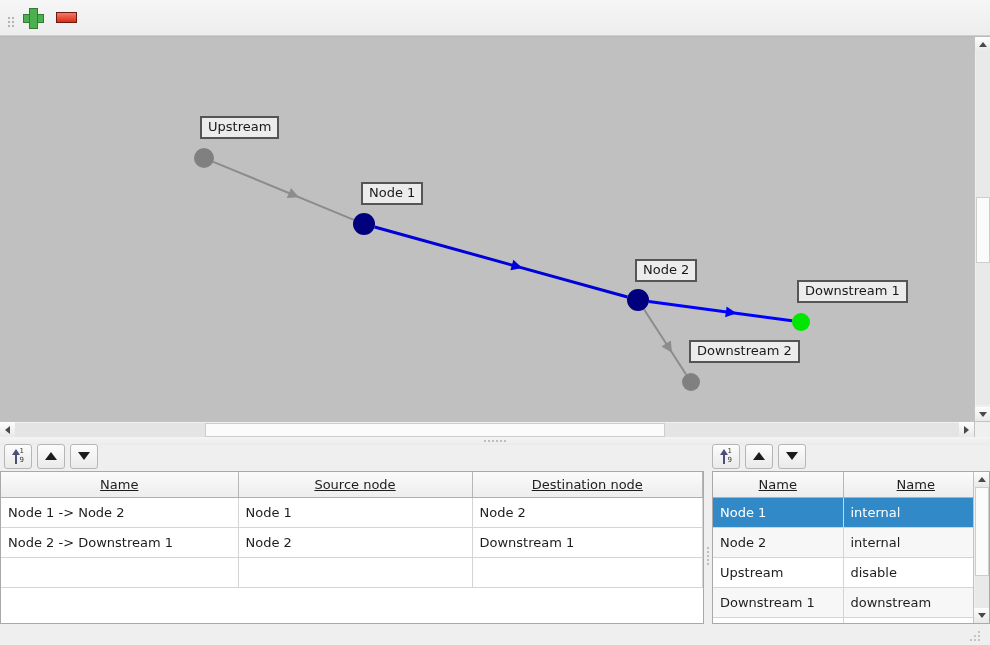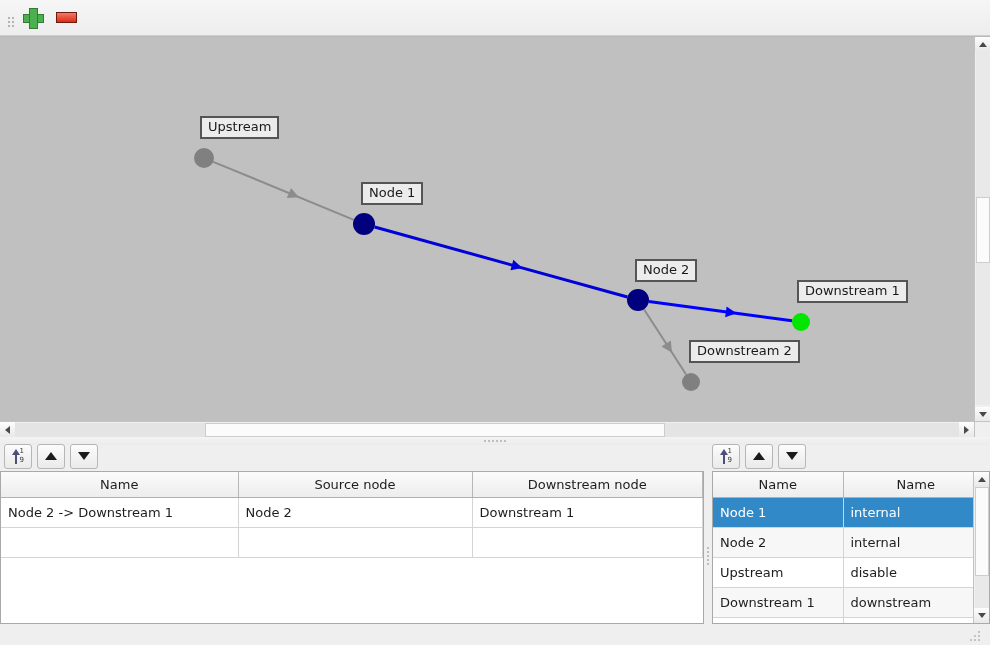--- a/index.html
+++ b/index.html
@@ -99,21 +99,21 @@
   .icon-sort .n9 { position:absolute; left:10px; top:9px; font-size:7px; color:#333; line-height:7px; font-family:"DejaVu Sans", sans-serif;}
   .icon-tri-up { width:0;height:0;border-left:6px solid transparent;border-right:6px solid transparent;border-bottom:8px solid #1b1b1b; }
   .icon-tri-dn { width:0;height:0;border-left:6px solid transparent;border-right:6px solid transparent;border-top:8px solid #1b1b1b; }
 
   
   .tablewrap { position:absolute; background:#ffffff; border:1px solid #a9a9a9; overflow:hidden; }
   table.grid { border-collapse:collapse; table-layout:fixed; width:100%; }
   table.grid th {
     background:linear-gradient(to bottom,#fbfbfb,#ededed);
     border-right:1px solid #b7b7b7; border-bottom:1px solid #b0b0b0;
-    font-weight:normal; font-size:13px; color:#1d1d1d; height:25px; padding:0;
+    font-weight:normal; font-size:13px; color:#1d1d1d; height:25px; padding:0;text-decoration:underline;
   }
   table.grid td {
     border-right:1px solid #d4d4d4; border-bottom:1px solid #d4d4d4;
     font-size:13px; color:#1d1d1d; height:30px; padding:0 0 0 7px;
     white-space:nowrap; overflow:hidden; text-overflow:ellipsis;
   }
   table.grid tr.alt td { background:#f7f7f7; }
   table.grid tr.sel td { background:#3289c8; color:#ffffff; }
   .right-grid th { font-weight:bold; }
 
@@ -238,24 +238,29 @@
     <table class="grid left-grid">
       <colgroup>
           <col style="width:237px">
           <col style="width:234px">
           <col>
         </colgroup>
       <thead>
           <tr id="edges-head">
             <th>Name</th>
             <th>Source node</th>
-            <th>Downstream node</th>
+            <th>Destination node</th>
           </tr>
         </thead>
       <tbody id="edges-body">
+          <tr class="">
+            <td>Node 1 -&gt; Node 2</td>
+            <td>Node 1</td>
+            <td>Node 2</td>
+          </tr>
           <tr class="">
             <td>Node 2 -&gt; Downstream 1</td>
             <td>Node 2</td>
             <td>Downstream 1</td>
           </tr>
           <tr class="">
             <td>&nbsp;</td>
             <td>&nbsp;</td>
             <td>&nbsp;</td>
           </tr>

